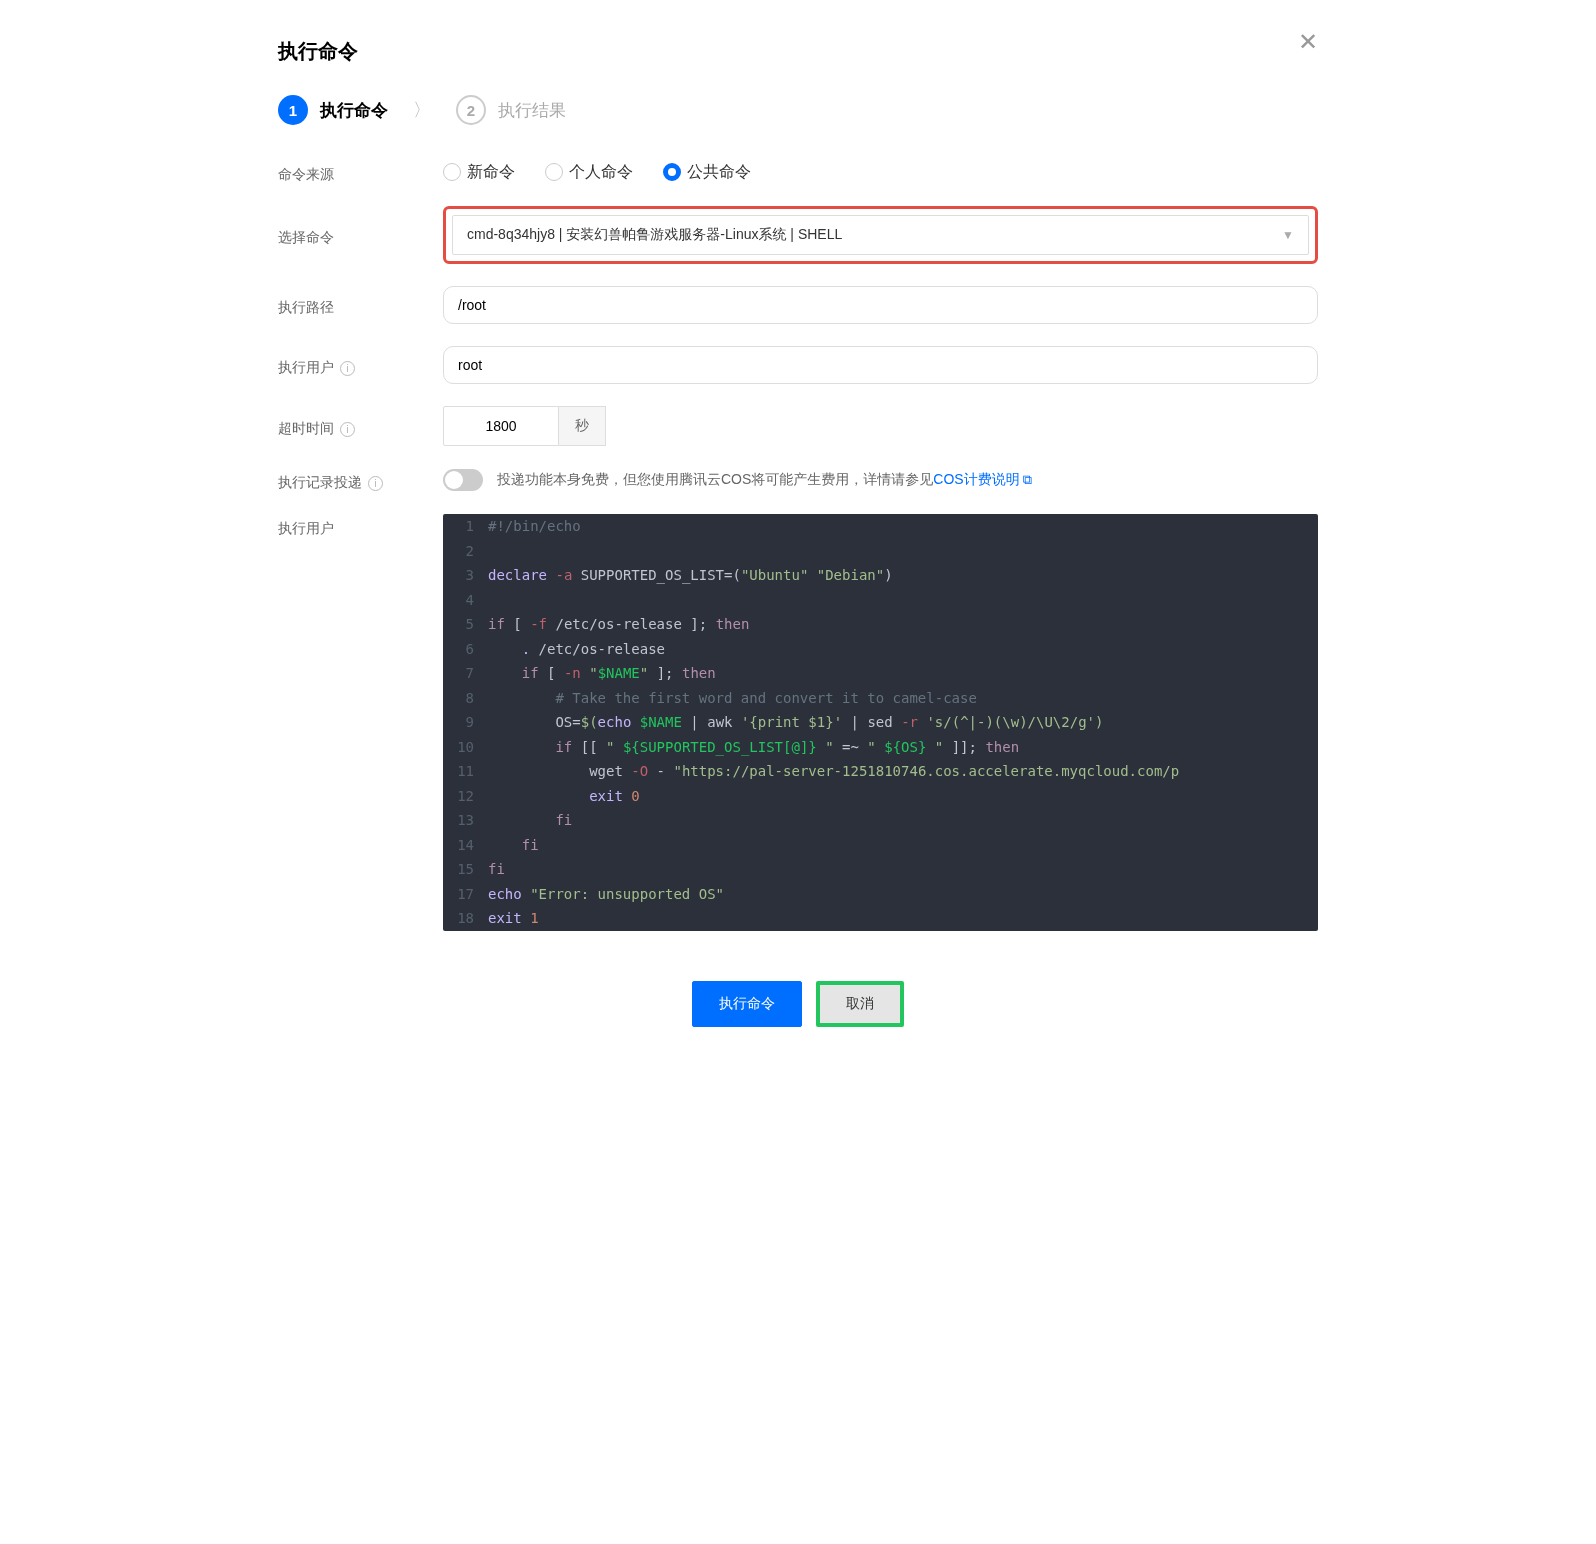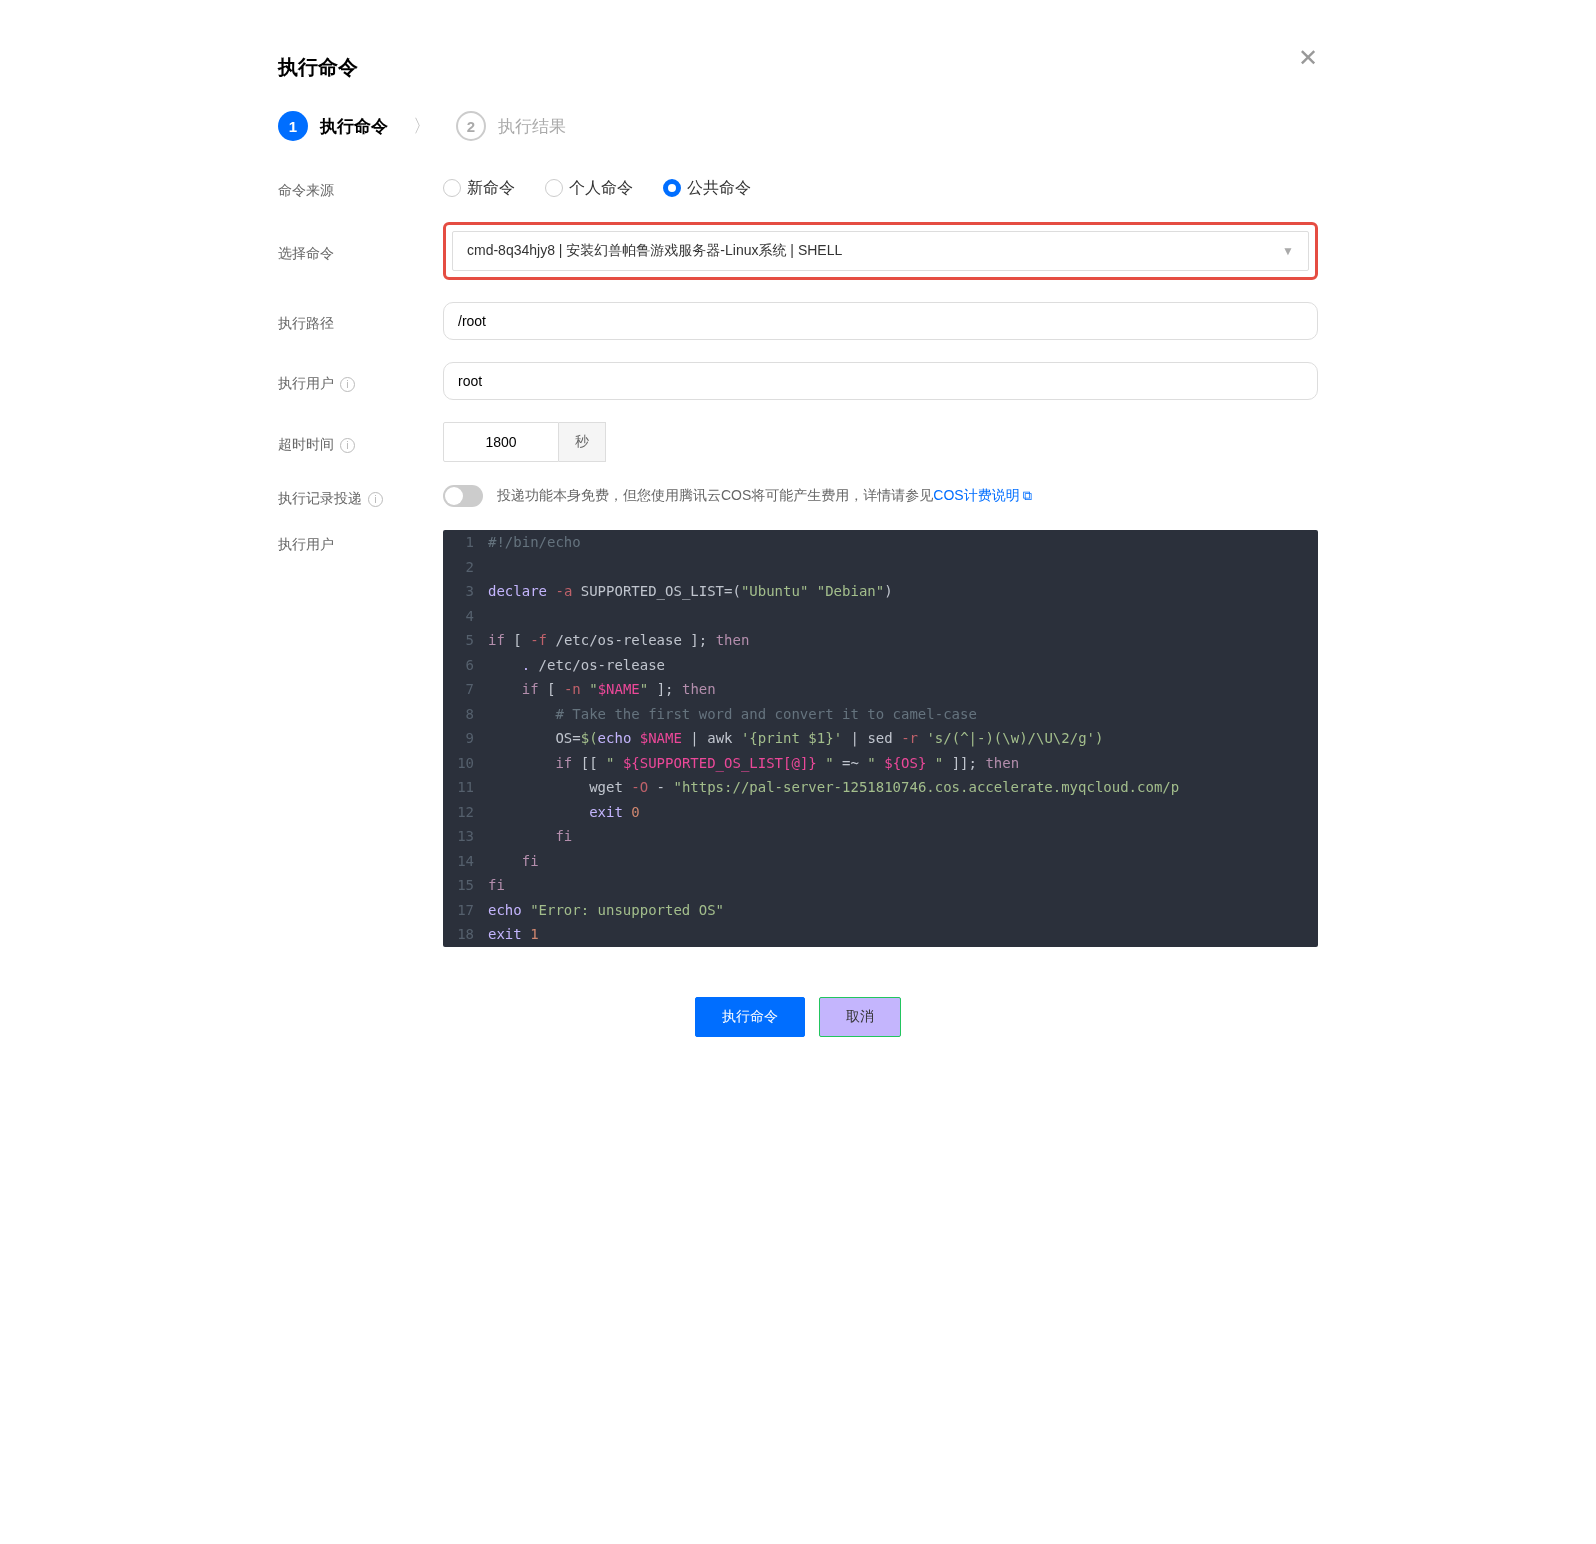--- a/index.html
+++ b/index.html
@@ -1,17 +1,17 @@
 <!DOCTYPE html>
 <html><head>
 <meta charset="utf-8">
 <style>
 * { box-sizing: border-box; margin: 0; padding: 0; }
 body { font-family: -apple-system, BlinkMacSystemFont, "PingFang SC", "Microsoft YaHei", sans-serif; background: #fff; color: #333; font-size: 14px; }
-.modal { width: 1100px; margin: 16px auto; padding: 38px 30px 20px 30px; position: relative; }
+.modal { width: 1100px; margin: 0 auto; padding: 38px 30px 20px 30px; position: relative; }
 .modal-title { font-size: 20px; font-weight: 600; color: #000; margin-bottom: 30px; }
 .close-btn { position: absolute; top: 30px; right: 30px; font-size: 24px; color: #999; cursor: pointer; line-height: 1; }
 .steps { display: flex; align-items: center; margin-bottom: 35px; }
 .step { display: flex; align-items: center; }
 .step-num { width: 30px; height: 30px; border-radius: 50%; display: flex; align-items: center; justify-content: center; font-weight: 600; font-size: 15px; }
 .step.active .step-num { background: #006eff; color: #fff; }
 .step.inactive .step-num { background: #fff; border: 2px solid #ccc; color: #aaa; }
 .step-label { margin-left: 12px; font-size: 17px; }
 .step.active .step-label { color: #000; font-weight: 600; }
 .step.inactive .step-label { color: #aaa; }
@@ -38,28 +38,28 @@
 .link { color: #006eff; text-decoration: none; }
 .ext-icon { color: #006eff; margin-left: 3px; font-size: 13px; }
 .code-editor { background: #2b303b; border-radius: 2px; font-family: Menlo, Consolas, monospace; font-size: 14px; line-height: 1.75; overflow: hidden; }
 .code-line { display: flex; white-space: pre; }
 .line-num { width: 45px; text-align: right; padding-right: 14px; color: #55606d; user-select: none; flex-shrink: 0; }
 .code-content { color: #c0c5ce; flex: 1; overflow: hidden; }
 .c-comment { color: #65737e; }
 .c-keyword { color: #b48ead; }
 .c-builtin { color: #c4b5fd; }
 .c-string { color: #a3be8c; }
-.c-var { color: #ec4899; }
+.c-var { color: #22c55e; }
 .c-op { color: #c0c5ce; }
 .c-num { color: #d08770; }
 .c-flag { color: #bf616a; }
 .footer { display: flex; justify-content: center; gap: 14px; margin-top: 30px; padding-top: 20px; }
 .btn { padding: 10px 26px; font-size: 14px; cursor: pointer; border-radius: 2px; }
 .btn-primary { background: #006eff; color: #fff; border: 1px solid #006eff; }
-.btn-default { background: #c4b5fd; color: #333; border: 1px solid #22c55e; }
+.btn-default { background: #e5e5e5; color: #333; border: 4px solid #22c55e; }
 .chevron { color: #aaa; font-size: 12px; }
 </style>
 </head>
 <body>
 
 <div class="modal">
   <div class="modal-title">执行命令</div>
   <div class="close-btn">
     <span>✕</span>
   </div>

